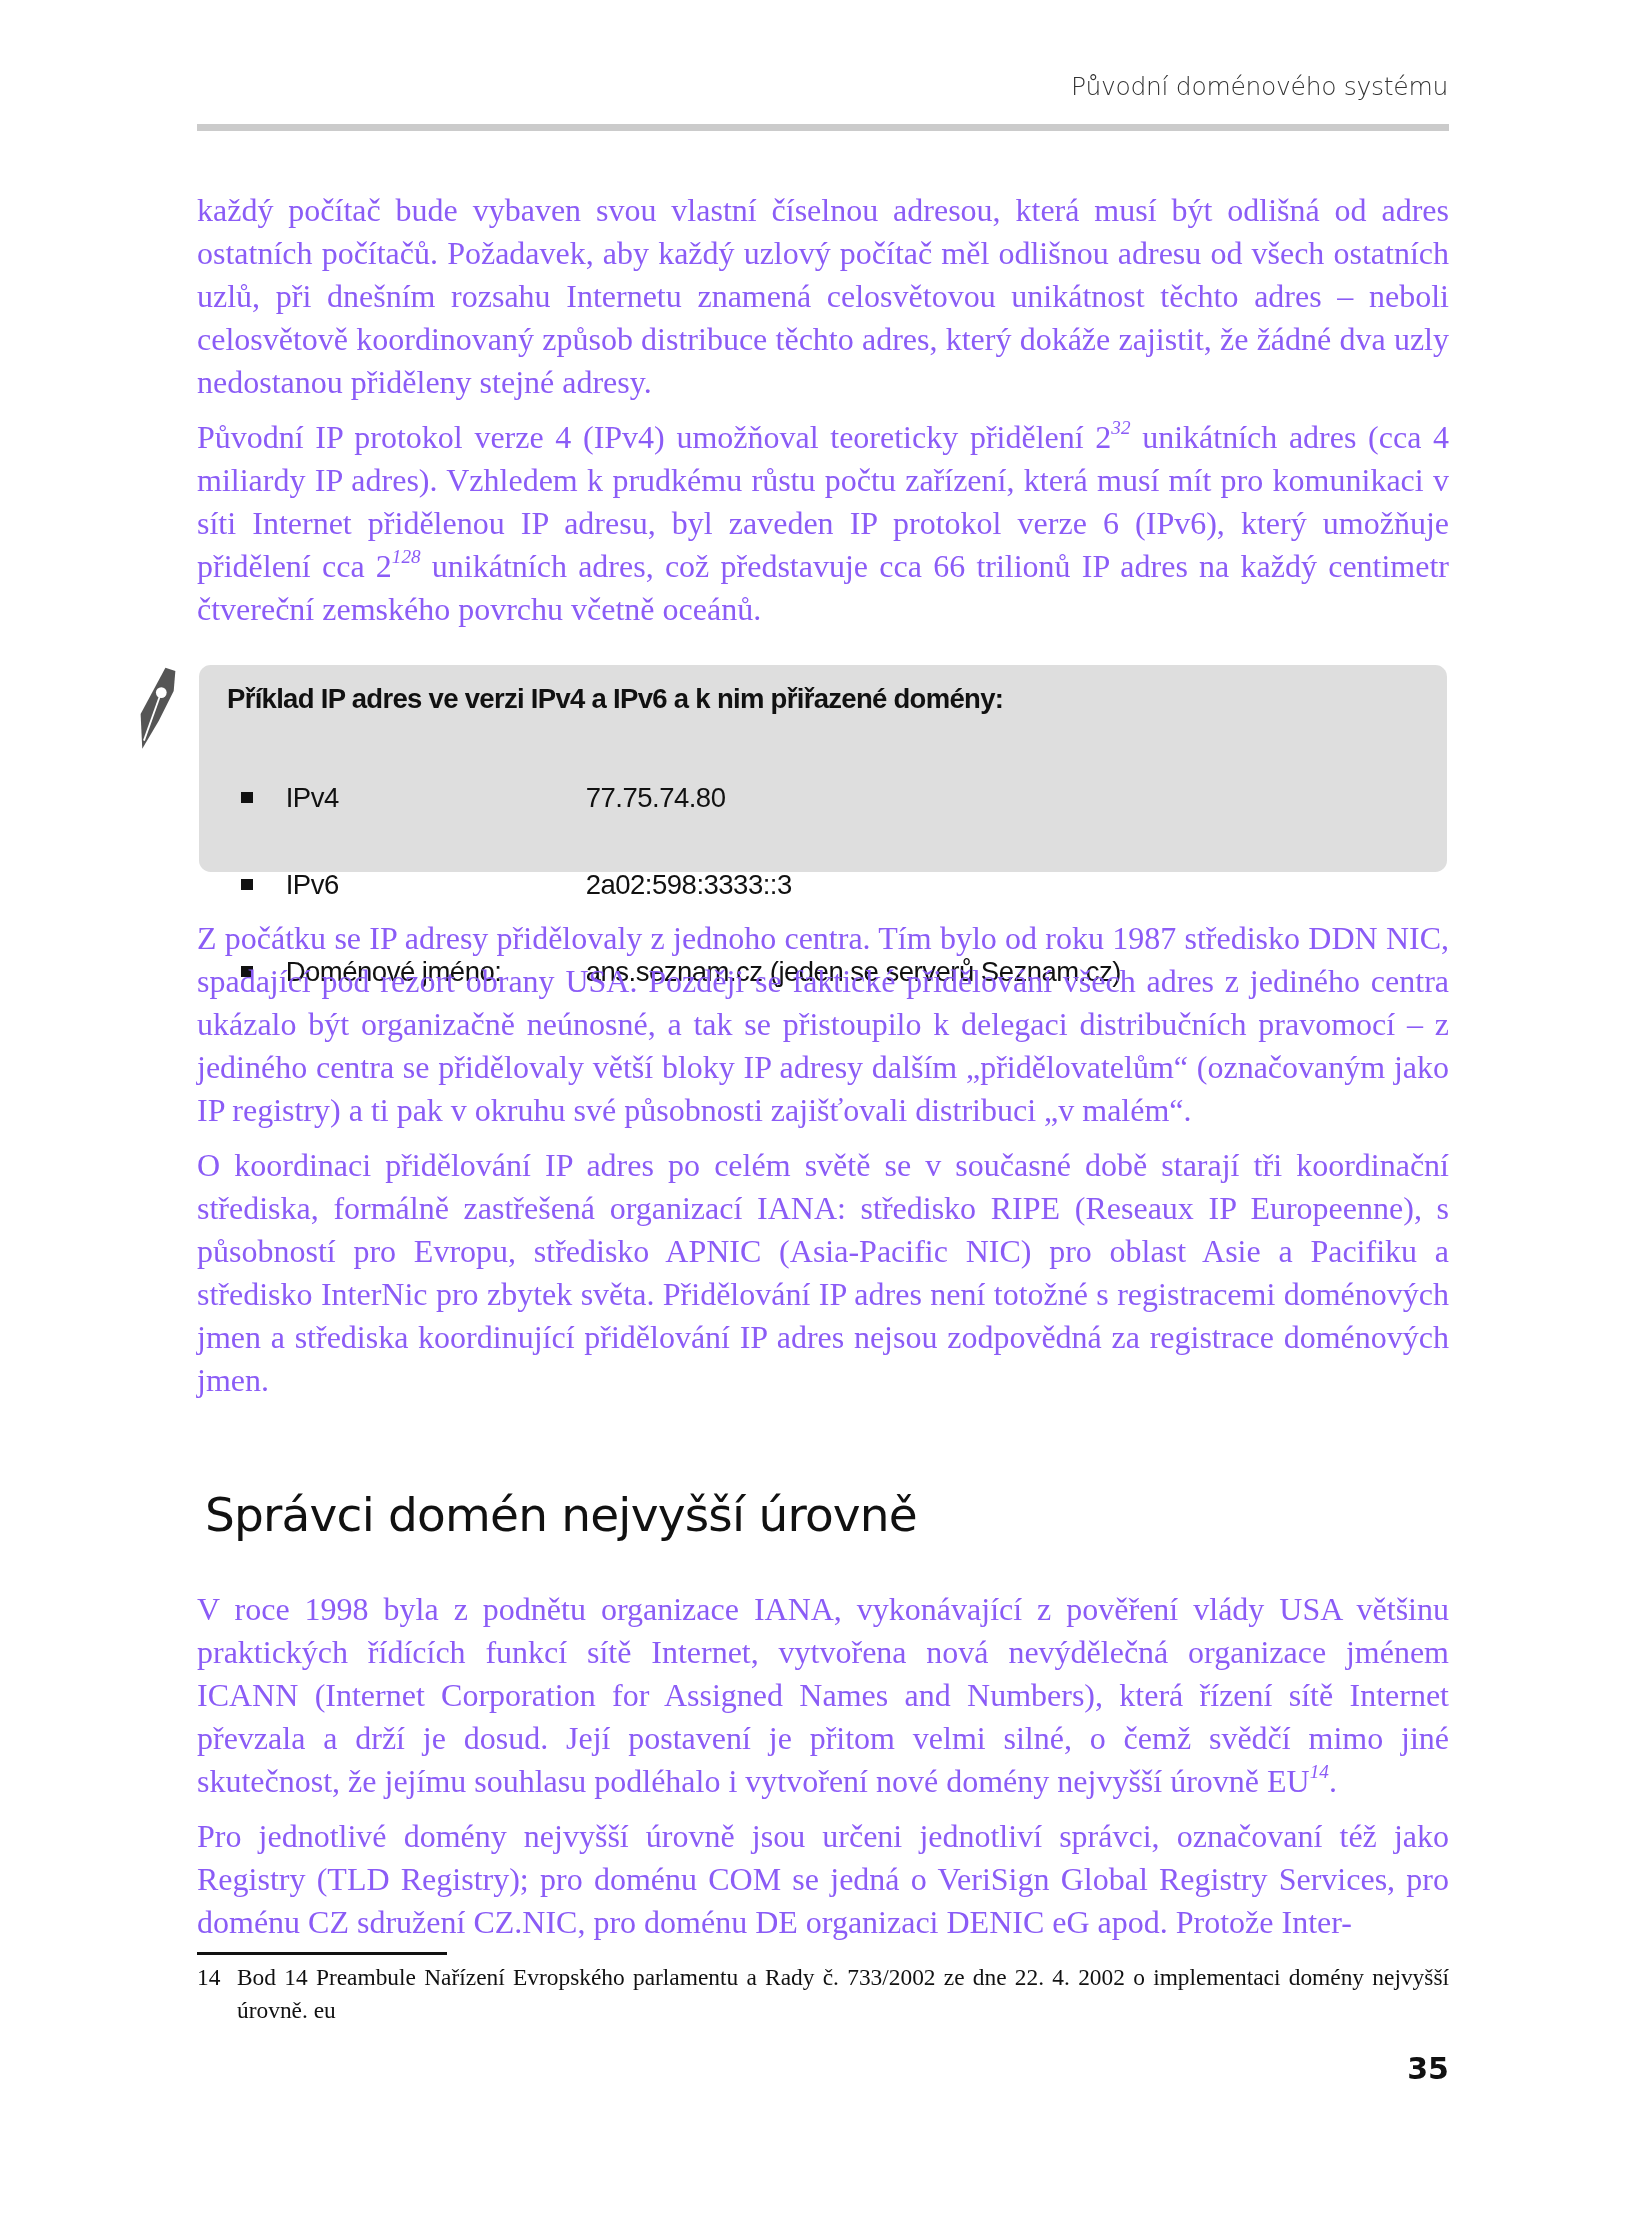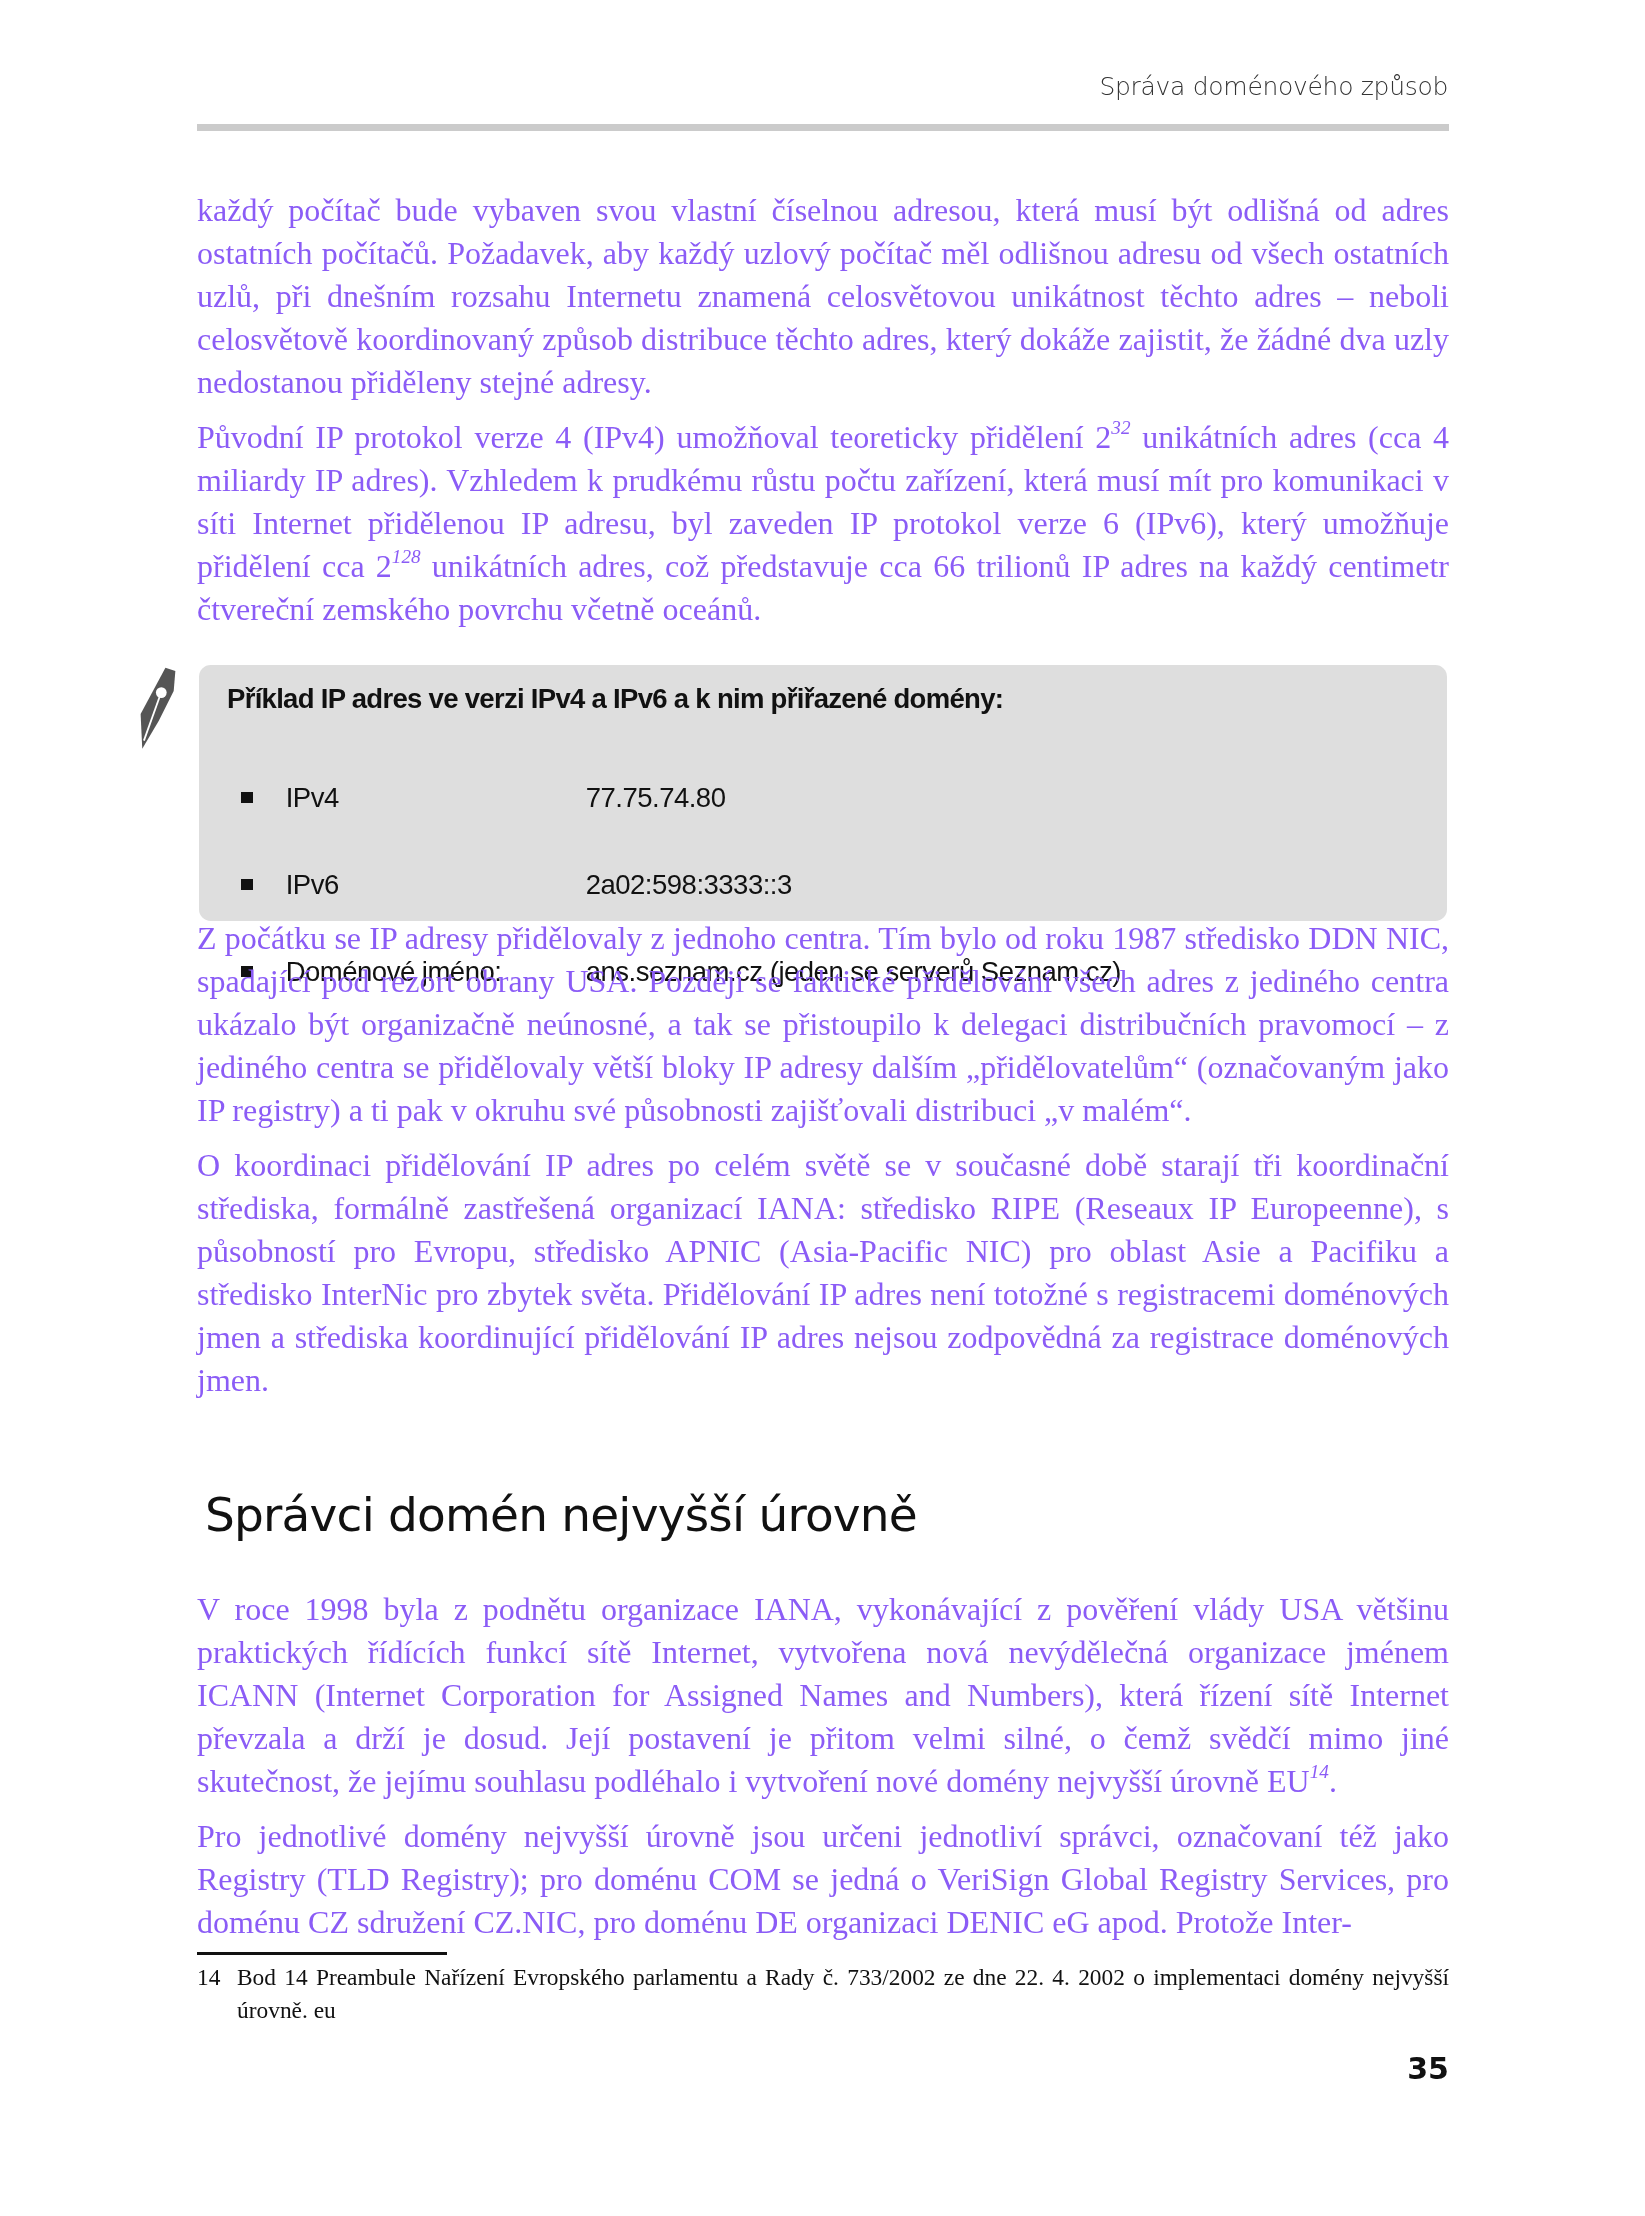--- a/index.html
+++ b/index.html
@@ -16,21 +16,21 @@
   .body-text {
     position: absolute; left: 197px; width: 1252px;
     font-family: "Liberation Serif", serif; font-size: 32px; line-height: 43px;
     text-align: justify; color: #8b5cf6;
   }
   .body-text p { margin: 0 0 11.7px 0; }
   sup { font-size: 0.6em; line-height: 0; vertical-align: 0.75em; font-style: italic; }
 
   #para-block-1 { top: 189px; }
   #example-box {
-    position: absolute; left: 199px; top: 665px; width: 1248px; height: 256px;
+    position: absolute; left: 199px; top: 665px; width: 1248px; height: 207px;
     background: #dedede; border-radius: 11.7px;
   }
   .pen-icon { position: absolute; left: 134px; top: 666px; width: 43px; height: 83px; }
   .box-title {
     position: absolute; left: 28px; top: 18.4px;
     font-family: "Liberation Sans", sans-serif; font-weight: bold; font-size: 27.5px; color: #111;
     letter-spacing: -0.7px;
   }
   .box-list { position: absolute; left: 42px; top: 67px; list-style: none; margin: 0; padding: 0; }
   .box-list li {
@@ -60,21 +60,21 @@
   .page-number {
     position: absolute; right: 197px; top: 2051px;
     font-family: "DejaVu Sans", sans-serif; font-weight: bold; font-size: 30px; color: #111;
   }
 </style>
 </head>
 <body>
 
 <div class="page">
 
-  <div class="running-head">Správa doménového způsob</div>
+  <div class="running-head">Původní doménového systému</div>
   <div class="head-rule"></div>
 
   <div class="body-text" id="para-block-1">
     <p>každý počítač bude vybaven svou vlastní číselnou adresou, která musí být odlišná od adres ostatních počítačů. Požadavek, aby každý uzlový počítač měl odlišnou adresu od všech ostatních uzlů, při dnešním rozsahu Internetu znamená celosvětovou unikátnost těchto adres – neboli celosvětově koordinovaný způsob distribuce těchto adres, který dokáže zajistit, že žádné dva uzly nedostanou přiděleny stejné adresy.</p>
     <p><span>Původní IP protokol verze 4 (IPv4) umožňoval teoreticky přidělení 2</span><sup>32</sup><span> unikátních adres (cca 4 miliardy IP adres). Vzhledem k prudkému růstu počtu zařízení, která musí mít pro komunikaci v síti Internet přidělenou IP adresu, byl zaveden IP protokol verze 6 (IPv6), který umožňuje přidělení cca 2</span><sup>128</sup><span> unikátních adres, což představuje cca 66 trilionů IP adres na každý centimetr čtvereční zemského povrchu včetně oceánů.</span></p>
   </div>
 
   <svg class="pen-icon" viewBox="0 0 52 100">
     <path d="M38 2 L50 6 L48 30 L30 66 L10 100 L8 58 Z" fill="#555555"></path>
     <circle cx="33" cy="32" r="6.5" fill="#ffffff"></circle>

